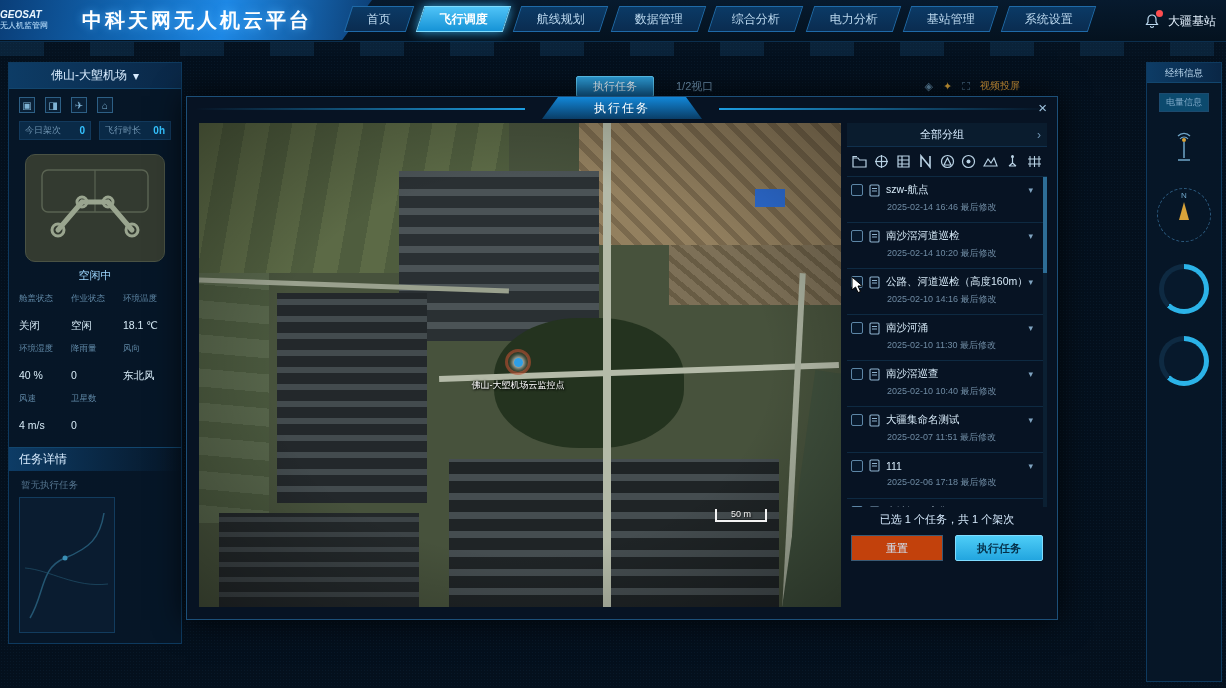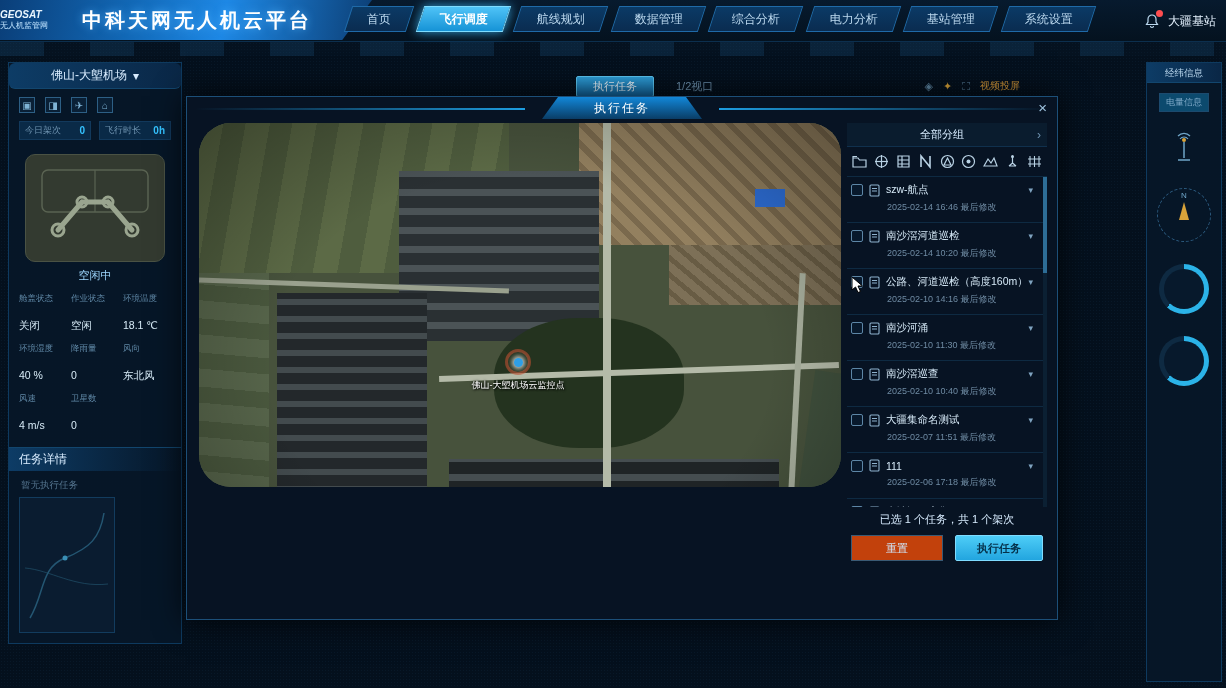--- a/index.html
+++ b/index.html
@@ -33,21 +33,21 @@
   .bell { position:relative; width:16px; height:16px; }
   .badge { position:absolute; right:-3px; top:-3px; width:7px; height:7px; border-radius:50%; background:#ff4d4f;}
   .user-name { font-size:12px; color:#e6f3ff; }
   .deco-strip { position:absolute; left:0; top:42px; width:1226px; height:14px;
     background:repeating-linear-gradient(90deg, rgba(22,70,110,.35) 0 44px, rgba(8,26,44,.2) 44px 90px); }
   
   .lpanel { position:absolute; left:8px; top:62px; width:174px; height:582px;
     background:rgba(6,22,40,.94); border:1px solid #0e3a5f; z-index:3; }
   .lpanel-title { height:26px; background:linear-gradient(90deg,#0d3c66,#0a2746);
     display:flex; align-items:center; justify-content:center; gap:6px;
-    font-size:12px; color:#d8ecff; border-bottom:1px solid #12466e; cursor:pointer;border-radius:6px;}
+    font-size:12px; color:#d8ecff; border-bottom:1px solid #12466e; cursor:pointer;}
   .icon-row { display:flex; gap:10px; padding:8px 10px 4px; }
   .sq-icon { width:16px; height:16px; border:1px solid #2d5f85; color:#7fb3d5; font-size:10px;
     display:flex; align-items:center; justify-content:center; background:#0a2036; cursor:pointer;}
   .chip-row { display:flex; gap:8px; padding:4px 10px; }
   .chip { flex:1; background:#0a2a47; border:1px solid #12395c; padding:2px 5px;
     font-size:9px; color:#6f93b0; display:flex; justify-content:space-between; align-items:center;}
   .chip b { color:#35c3ff; font-size:10px; }
   .dock-wrap { margin:10px auto 2px; width:140px; height:108px; background:#333a30;
     border-radius:10px; border:1px solid #4a5244; display:flex; align-items:center; justify-content:center;}
   .dock-status { text-align:center; font-size:11px; color:#9fd8ff; padding:4px 0 2px;}
@@ -92,22 +92,22 @@
   .modal-head { position:relative; height:24px; }
   .mh-line { position:absolute; top:11px; height:2px; background:linear-gradient(90deg,rgba(29,157,224,0),#1d9de0); width:330px;}
   .mh-line.left { left:8px; } .mh-line.right { right:8px; transform:scaleX(-1);}
   .mh-center { position:absolute; left:50%; transform:translateX(-50%); top:0; width:160px; height:22px;
     background:linear-gradient(180deg,#1287d8,#0a3d66);
     clip-path:polygon(10% 0,90% 0,100% 100%,0 100%);
     display:flex; align-items:center; justify-content:center;
     font-size:12px; color:#ffffff; letter-spacing:2px;}
   .modal-close { position:absolute; right:10px; top:2px; font-size:15px; color:#9fc3de; cursor:pointer;}
   
-  .sat { position:absolute; left:12px; top:26px; width:642px; height:364px; overflow:hidden;
-    background:#47523c;border-radius:32px; }
+  .sat { position:absolute; left:12px; top:26px; width:642px; height:484px; overflow:hidden;
+    background:#47523c; }
   .sat div { position:absolute; }
   .f-topleft { left:0; top:0; width:310px; height:150px;
     background:repeating-linear-gradient(100deg,#5c6a46 0 24px,#4f5d3e 24px 46px); }
   .f-leftmid { left:0; top:150px; width:70px; height:250px;
     background:repeating-linear-gradient(5deg,#56644a 0 18px,#49573d 18px 34px); }
   .village { left:380px; top:0; width:262px; height:122px;
     background:repeating-linear-gradient(45deg,#93805f 0 9px,#7a694d 9px 15px); }
   .village2 { left:470px; top:122px; width:172px; height:60px;
     background:repeating-linear-gradient(40deg,#7d7057 0 8px,#685c44 8px 13px); }
   .blue-bldg { left:556px; top:66px; width:30px; height:18px; background:#2e6fd8; }

